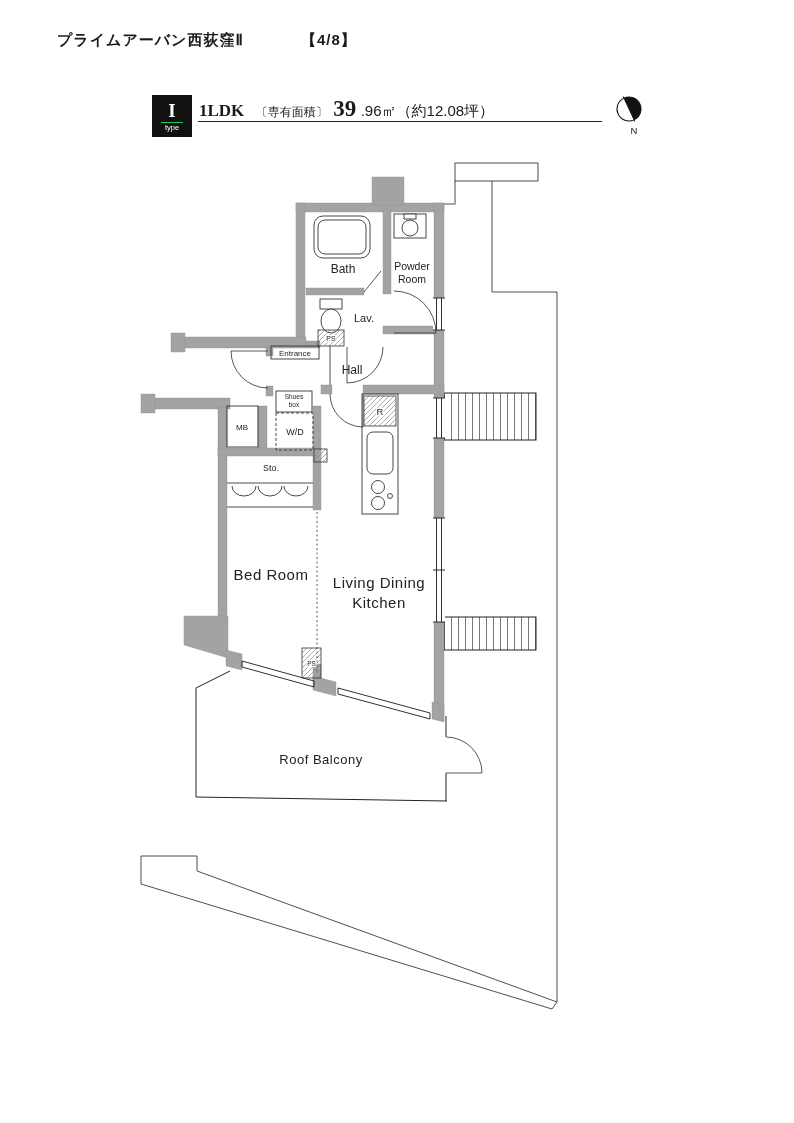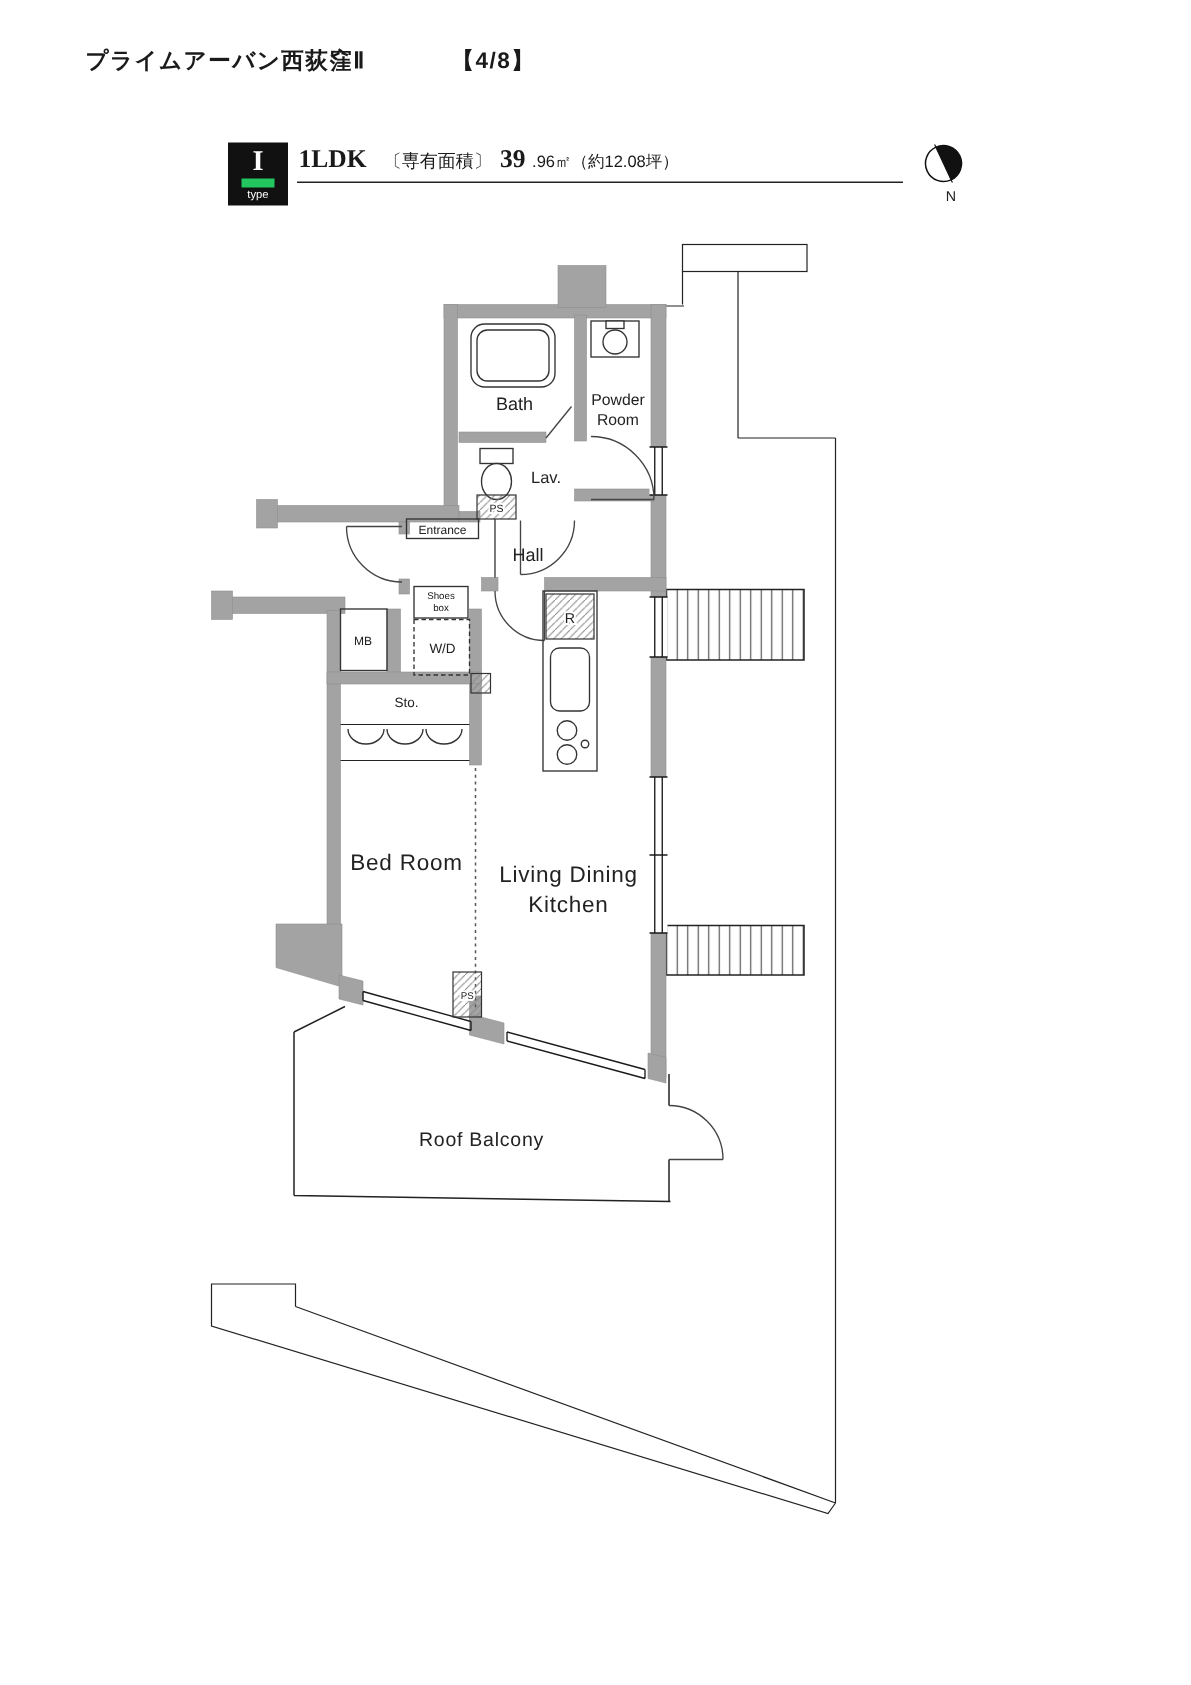--- a/index.html
+++ b/index.html
@@ -3,26 +3,26 @@
 <meta charset="utf-8">
 <style>
   html,body{margin:0;padding:0;background:#fff;}
   .page{position:relative;width:794px;height:1123px;background:#fff;overflow:hidden;
         font-family:"Liberation Sans",sans-serif;color:#1a1a1a;}
   .header{position:absolute;left:57px;top:31px;font-size:15px;font-weight:bold;letter-spacing:1px;}
   .header .pg{margin-left:52px;}
   .type-badge{position:absolute;left:152px;top:95px;width:40px;height:42px;background:#111;
       display:flex;flex-direction:column;align-items:center;justify-content:center;}
   .badge-letter{color:#fff;font-family:"Liberation Serif",serif;font-size:19px;font-weight:bold;line-height:1.05;}
-  .badge-word{color:#fff;font-size:7.5px;border-top:6px solid #22c55e;padding:1px 4px 0 4px;margin-top:1px;line-height:1;}
+  .badge-word{color:#fff;font-size:7.5px;border-top:1px solid #22c55e;padding:1px 4px 0 4px;margin-top:1px;line-height:1;}
   .type-row{position:absolute;left:199px;top:96px;white-space:nowrap;}
   .type-row .layout{font-family:"Liberation Serif",serif;font-weight:bold;font-size:17px;}
   .type-row .area-prefix{font-size:12px;margin-left:7px;}
-  .type-row .area-main{font-family:"Liberation Serif",serif;font-weight:bold;font-size:17px;margin-left:1px;}
-  .type-row .area-suffix{font-size:11px;}
+  .type-row .area-main{font-family:"Liberation Serif",serif;font-weight:bold;font-size:23px;margin-left:1px;}
+  .type-row .area-suffix{font-size:15px;}
   .underline{position:absolute;left:198px;top:121px;width:404px;height:1px;background:#222;}
   svg{position:absolute;left:0;top:0;}
   .wall{fill:var(--wall-color,#a3a3a3);stroke:#8f8f8f;stroke-width:.4;}
   .thin{stroke:var(--line-color,#222);stroke-width:1;fill:none;}
   .thin2{stroke:var(--line-color,#222);stroke-width:.8;fill:none;}
   .fix{stroke:#333;stroke-width:.9;fill:#fff;}
   .fixn{stroke:#333;stroke-width:.9;fill:none;}
   .door{stroke:#444;stroke-width:.9;fill:none;}
   .winline{stroke:#1a1a1a;stroke-width:.9;fill:none;}
   .whitefill{fill:#fff;stroke:none;}

